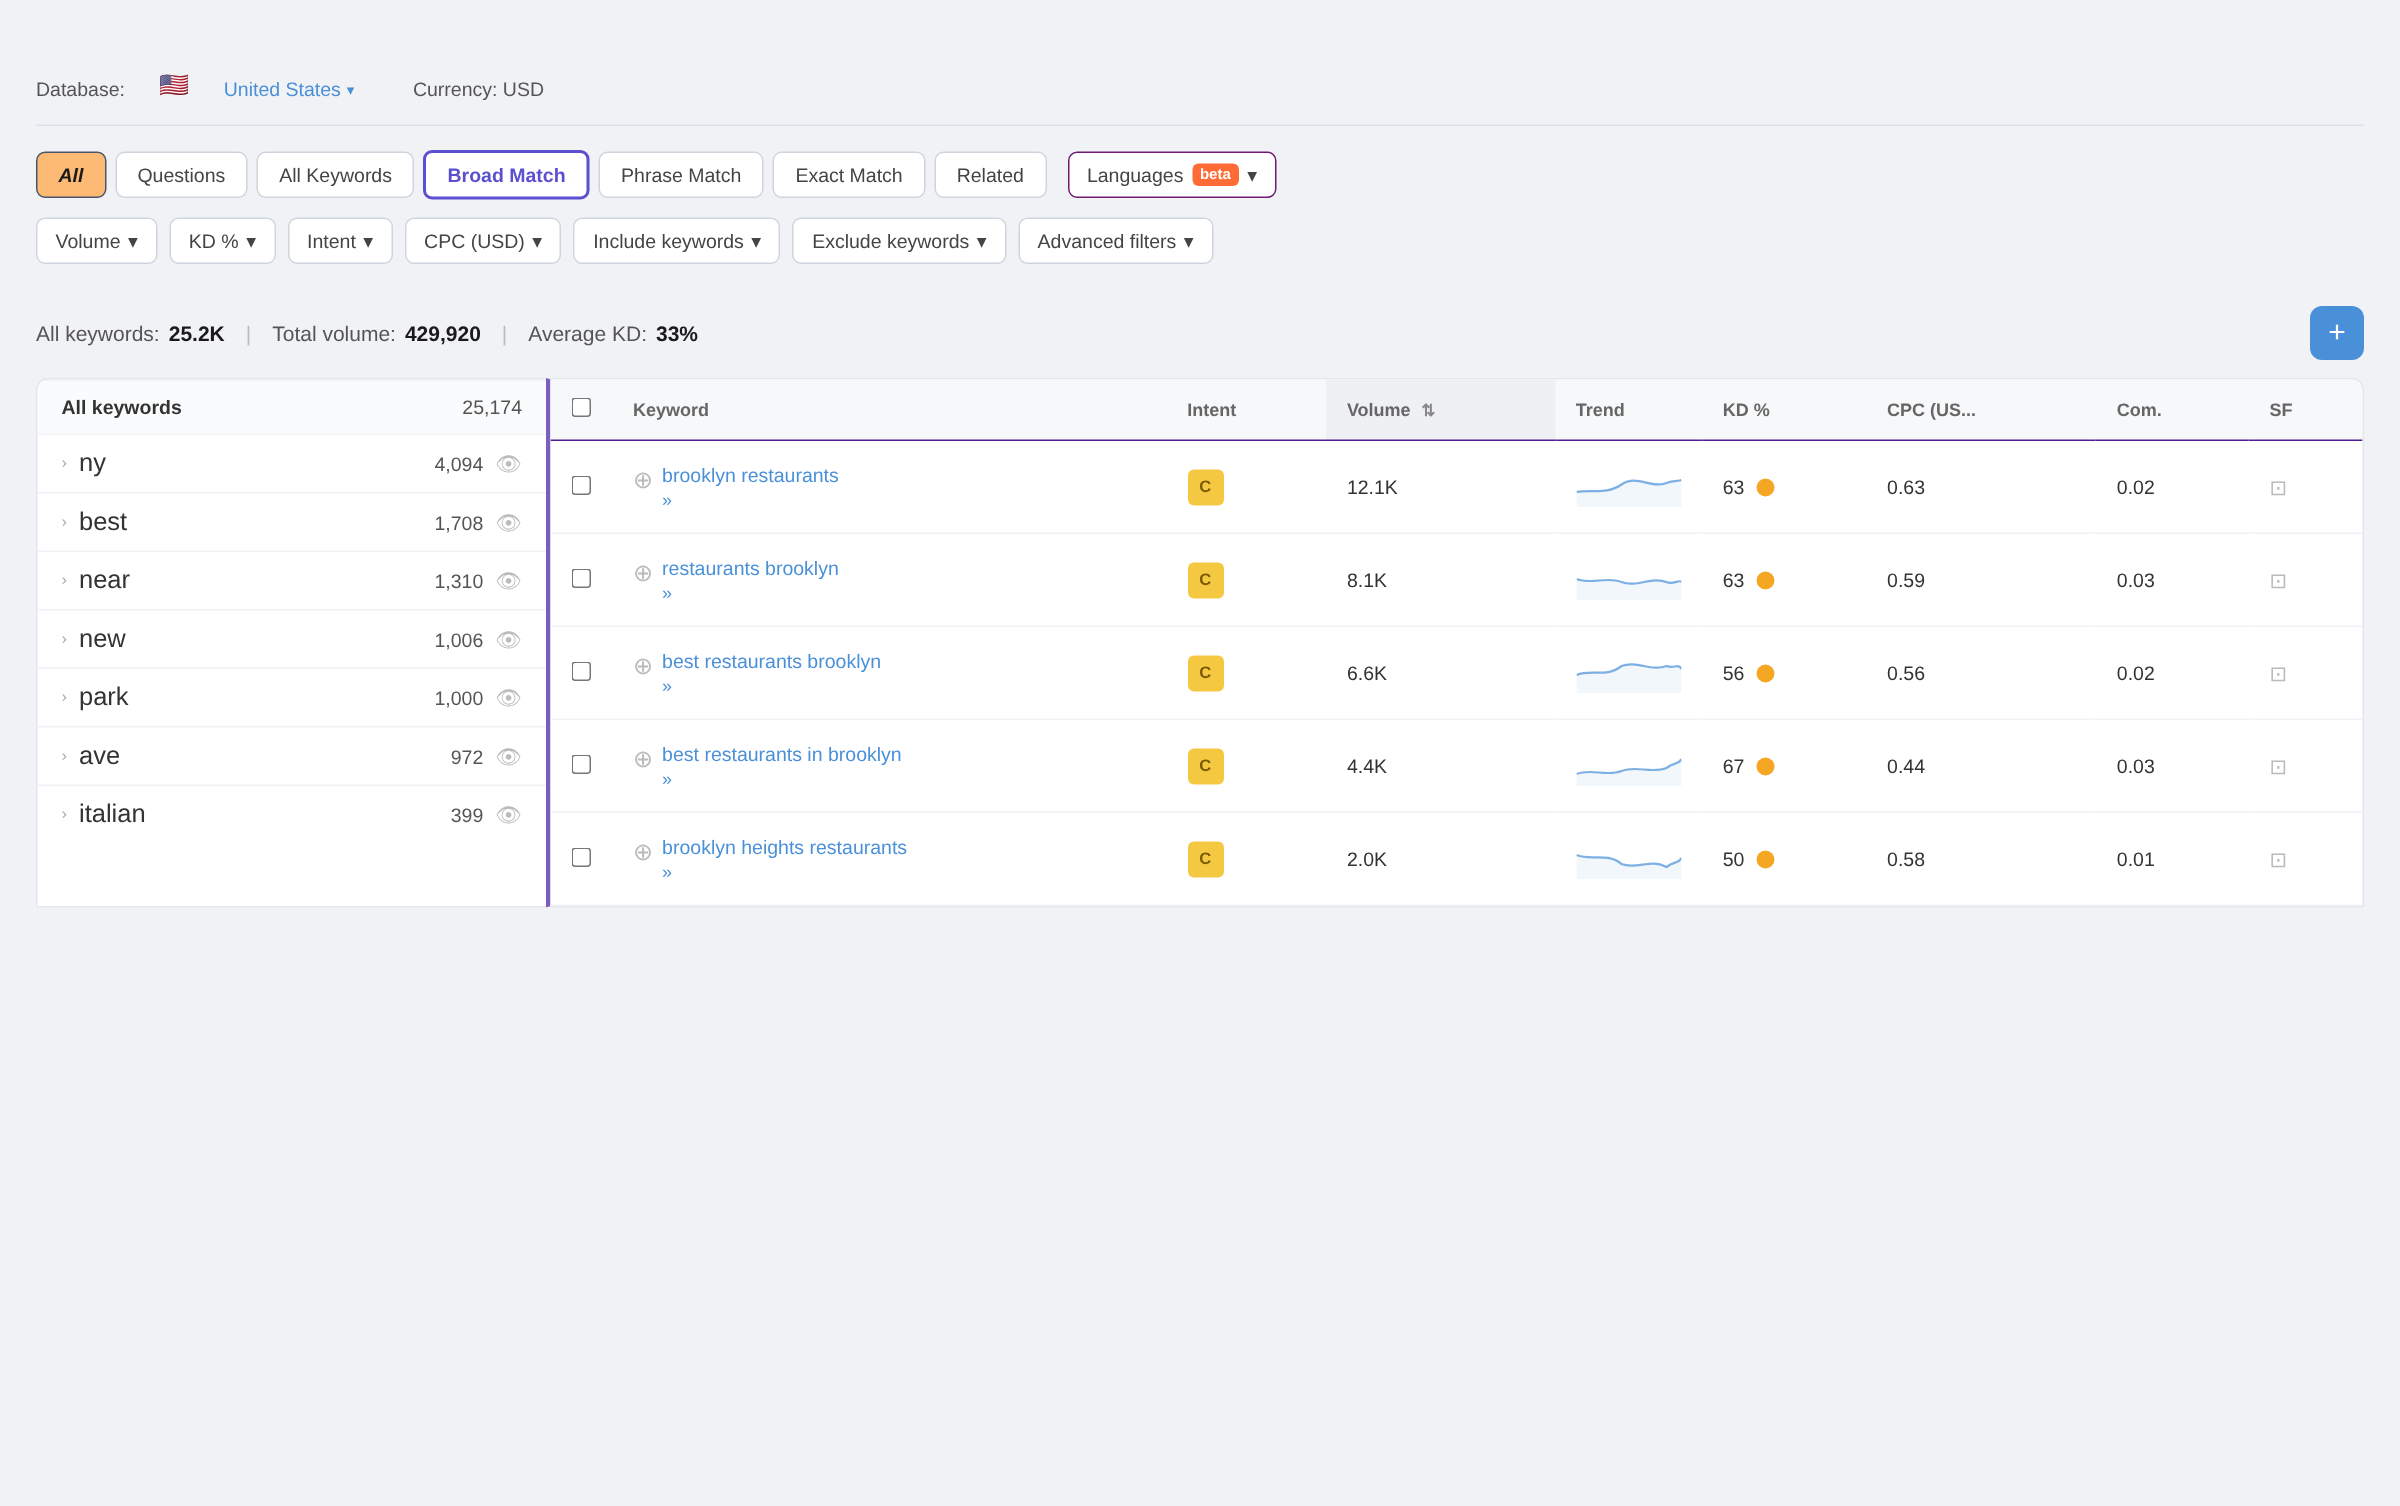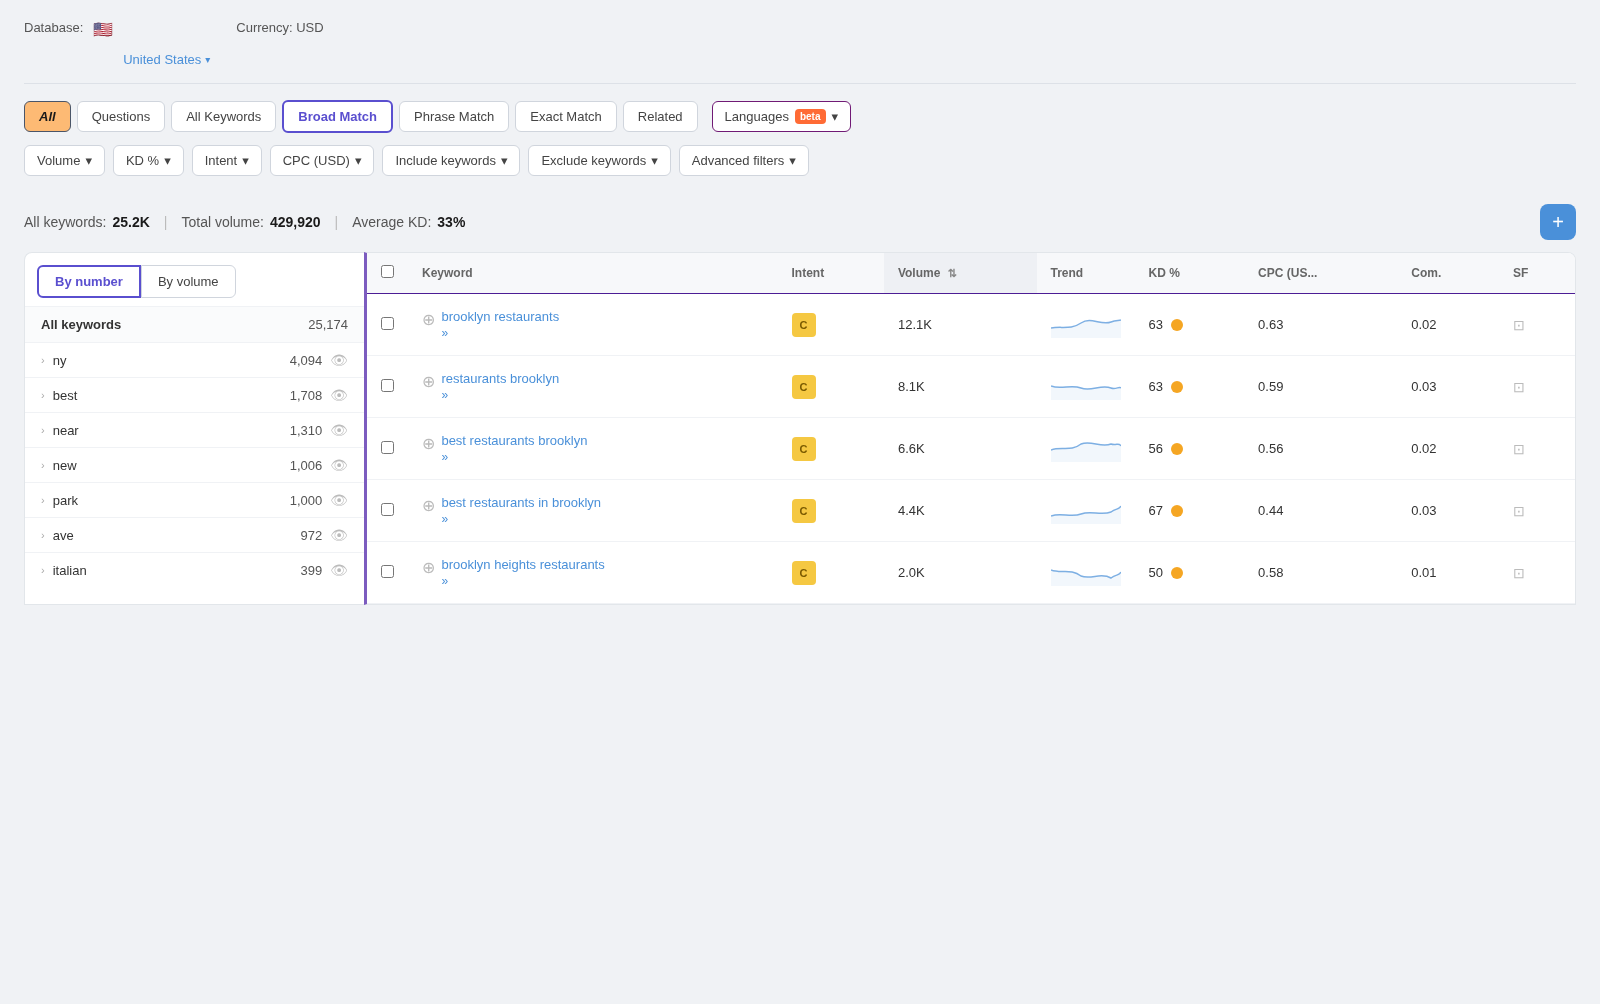--- a/index.html
+++ b/index.html
@@ -3,21 +3,21 @@
   <meta charset="utf-8">
   <style>
     * { box-sizing: border-box; margin: 0; padding: 0; }
     body { font-family: -apple-system, BlinkMacSystemFont, 'Segoe UI', Arial, sans-serif; background: #f0f2f5; font-size: 14px; color: #333; }
 
     .page { background: #f0f2f5; padding: 20px 24px; min-height: 1004px; }
 
     .header { margin-bottom: 16px; }
     .header-title { font-size: 22px; font-weight: 700; color: #1a1a1a; margin-bottom: 8px; }
     .header-title span { color: #4a90d9; font-weight: 400; }
-    .header-meta { font-size: 13px; color: #555; display: flex; align-items: flex-start; gap: 10px; }
+    .header-meta { font-size: 13px; color: #555; display: flex; align-items: flex-end; gap: 23px; }
     .header-meta .db-link { color: #4a90d9; display: flex; align-items: center; gap: 4px; cursor: pointer; margin-top: 32px; }
     .flag { font-size: 16px; }
     .chevron-small { font-size: 10px; }
 
     .divider { border: none; border-top: 1px solid #dde1e7; margin: 16px 0; }
 
     .tabs-row { display: flex; align-items: center; gap: 6px; margin-bottom: 12px; flex-wrap: wrap; }
     .tab-btn { padding: 7px 14px; border-radius: 6px; border: 1px solid #d0d5dd; background: #fff; cursor: pointer; font-size: 13px; color: #444; white-space: nowrap; }
     .tab-btn.active { background: #fdba74; border-color: #4a5568; font-weight: 600; color: #1a1a1a; font-style: italic; }
     .tab-btn.selected { background: #fff; border: 2px solid #5a4fcf; color: #5a4fcf; font-weight: 600; }
@@ -38,21 +38,21 @@
     .sidebar { width: 340px; min-width: 280px; background: #fff; border-radius: 8px 0 0 0; border: 1px solid #e2e6ea; border-right: none; padding: 0; overflow: hidden; }
     .sidebar-controls { display: flex; gap: 0; padding: 12px 12px 8px; }
     .view-btn { padding: 7px 16px; font-size: 13px; border: 1px solid #d0d5dd; cursor: pointer; background: #fff; color: #444; }
     .view-btn:first-child { border-radius: 6px 0 0 6px; }
     .view-btn:last-child { border-radius: 0 6px 6px 0; }
     .view-btn.active { background: #fff; border-color: #5a4fcf; color: #5a4fcf; font-weight: 600; border: 2px solid #5a4fcf; }
     .sidebar-list { overflow-y: auto; }
     .sidebar-item { display: flex; align-items: center; justify-content: space-between; padding: 9px 16px; border-top: 1px solid #f0f2f5; cursor: pointer; }
     .sidebar-item-left { display: flex; align-items: center; gap: 8px; }
     .sidebar-item-chevron { color: #aaa; font-size: 11px; }
-    .sidebar-item-name { font-size: 13px; color: #333; }
+    .sidebar-item-name { font-size: 17px; color: #333; }
     .sidebar-item-right { display: flex; align-items: flex-end; gap: 8px; }
     .sidebar-item-count { font-size: 13px; color: #555; }
     .eye-icon { color: #bbb; font-size: 14px; cursor: pointer; }
 
     
     .table-wrap { flex: 1; background: #fff; border: 1px solid #e2e6ea; border-left: 3px solid #7c5cbf; border-radius: 0 8px 0 0; overflow: hidden; }
     .table-container { overflow-x: auto; }
     table { width: 100%; border-collapse: collapse; }
     thead tr { background: #f7f8fa; }
     th { padding: 12px 14px; text-align: left; font-size: 12px; font-weight: 600; color: #666; border-bottom: 1px solid #4c1d95; white-space: nowrap; }
@@ -158,24 +158,20 @@
     <span>Average KD:</span>
     <strong>33%</strong>
     <button class="add-btn">
       <span>+</span>
     </button>
   </div>
 
   <div class="main-content">
 
     <div class="sidebar">
-      <div class="sidebar-controls">
-        <button class="view-btn active">By number</button>
-        <button class="view-btn">By volume</button>
-      </div>
       <div class="all-kw-row">
         <span class="all-kw-label">All keywords</span>
         <span class="all-kw-count">25,174</span>
       </div>
       <div class="sidebar-list">
 
         <div class="sidebar-item">
           <div class="sidebar-item-left">
             <span class="sidebar-item-chevron">›</span>
             <span class="sidebar-item-name">ny</span>

